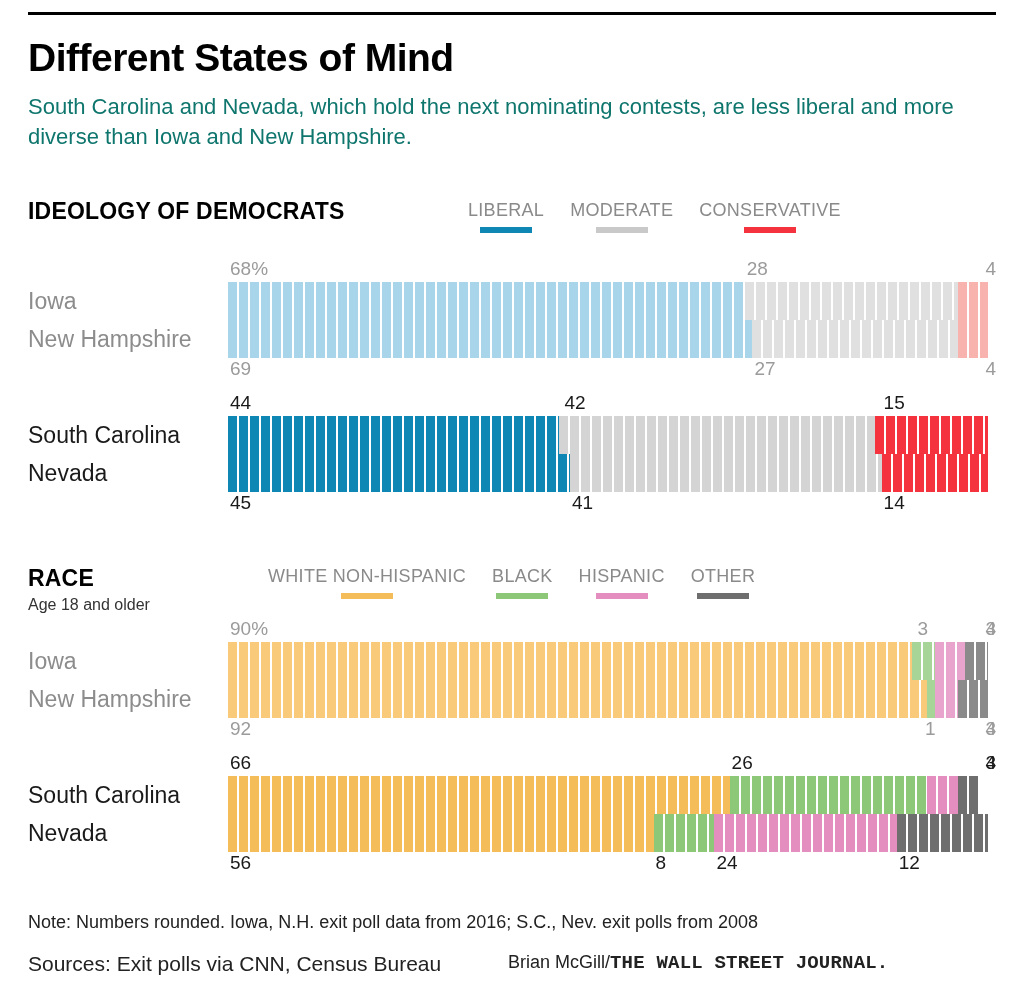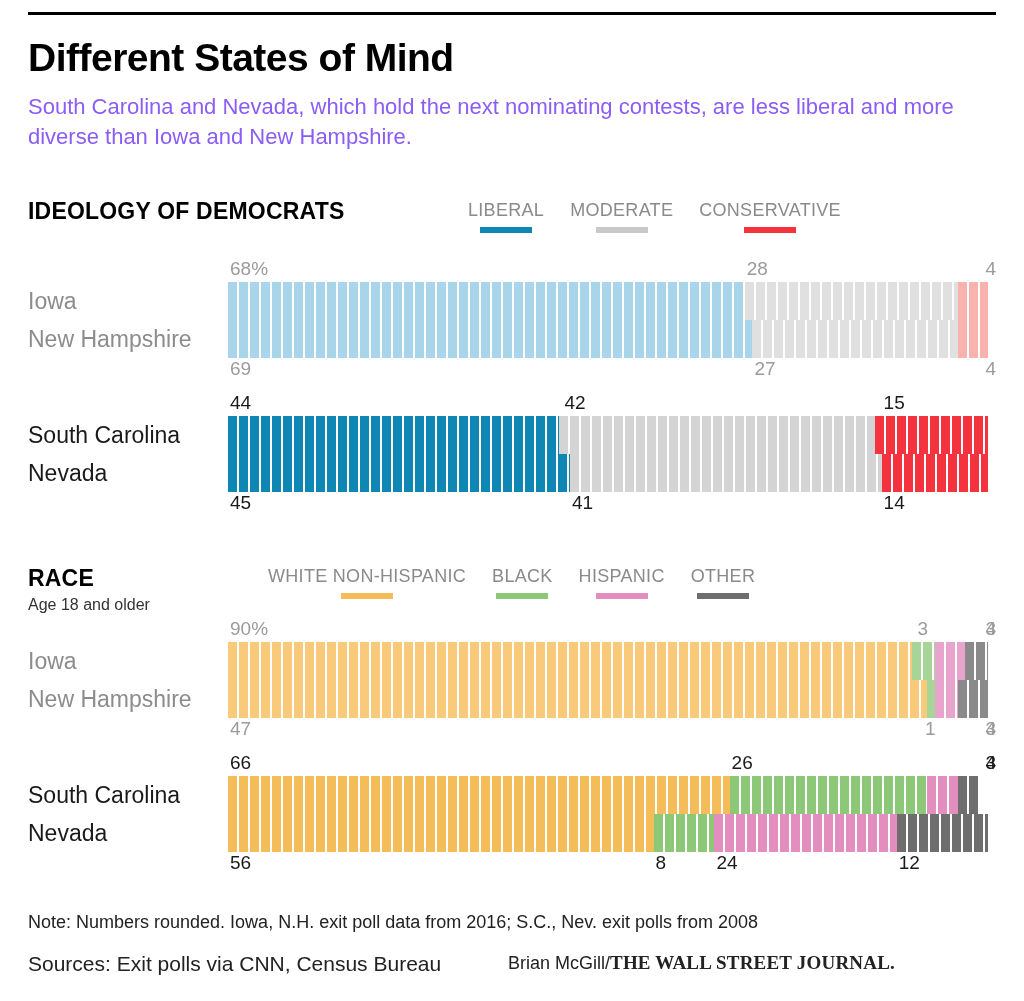--- a/index.html
+++ b/index.html
@@ -39,21 +39,21 @@
     letter-spacing: -0.5px;
     color: #000;
   }
   .subtitle {
     position: absolute;
     left: 28px;
     top: 92px;
     width: 940px;
     font-size: 22px;
     line-height: 30px;
-    color: #8b5cf6;
+    color: #0f766e;
   }
 
   
   .section-title {
     position: absolute;
     font-size: 23px;
     font-weight: bold;
     letter-spacing: 0.2px;
     color: #000;
   }
@@ -155,21 +155,21 @@
     font-size: 21px;
     color: #222;
   }
   .credit {
     position: absolute;
     font-size: 18px;
     color: #222;
     white-space: nowrap;
   }
   .wsj {
-    font-family: Liberation Serif, serif;
+    font-family: Liberation Mono, monospace;
     font-weight: bold;
     font-size: 19px;
     letter-spacing: 0.2px;
   }
 </style>
 </head>
 <body>
 
 <div class="page">
 
@@ -290,21 +290,21 @@
       <div class="row">
         <div class="row-label pale">New Hampshire</div>
         <div class="bar" style="width: 760px;">
           <div class="seg" style="width: 699.2px; background: rgb(248, 202, 122);"></div>
           <div class="seg" style="width: 7.6px; background: rgb(167, 212, 151);"></div>
           <div class="seg" style="width: 22.8px; background: rgb(233, 164, 205);"></div>
           <div class="seg" style="width: 30.4px; background: rgb(138, 138, 138);"></div>
         </div>
       </div>
       <div class="value-row">
-        <div class="value pale" style="left: 202px;">47</div>
+        <div class="value pale" style="left: 202px;">92</div>
         <div class="value pale" style="left: 897px;">1</div>
         <div class="value pale" style="right: 0px;">3</div>
         <div class="value pale" style="right: 0px;">4</div>
       </div>
       <div style="height: 10px;"></div>
       <div class="value-row">
         <div class="value dark" style="left: 202px;">66</div>
         <div class="value dark" style="left: 703.6px;">26</div>
         <div class="value dark" style="right: 0px;">4</div>
         <div class="value dark" style="right: 0px;">3</div>

